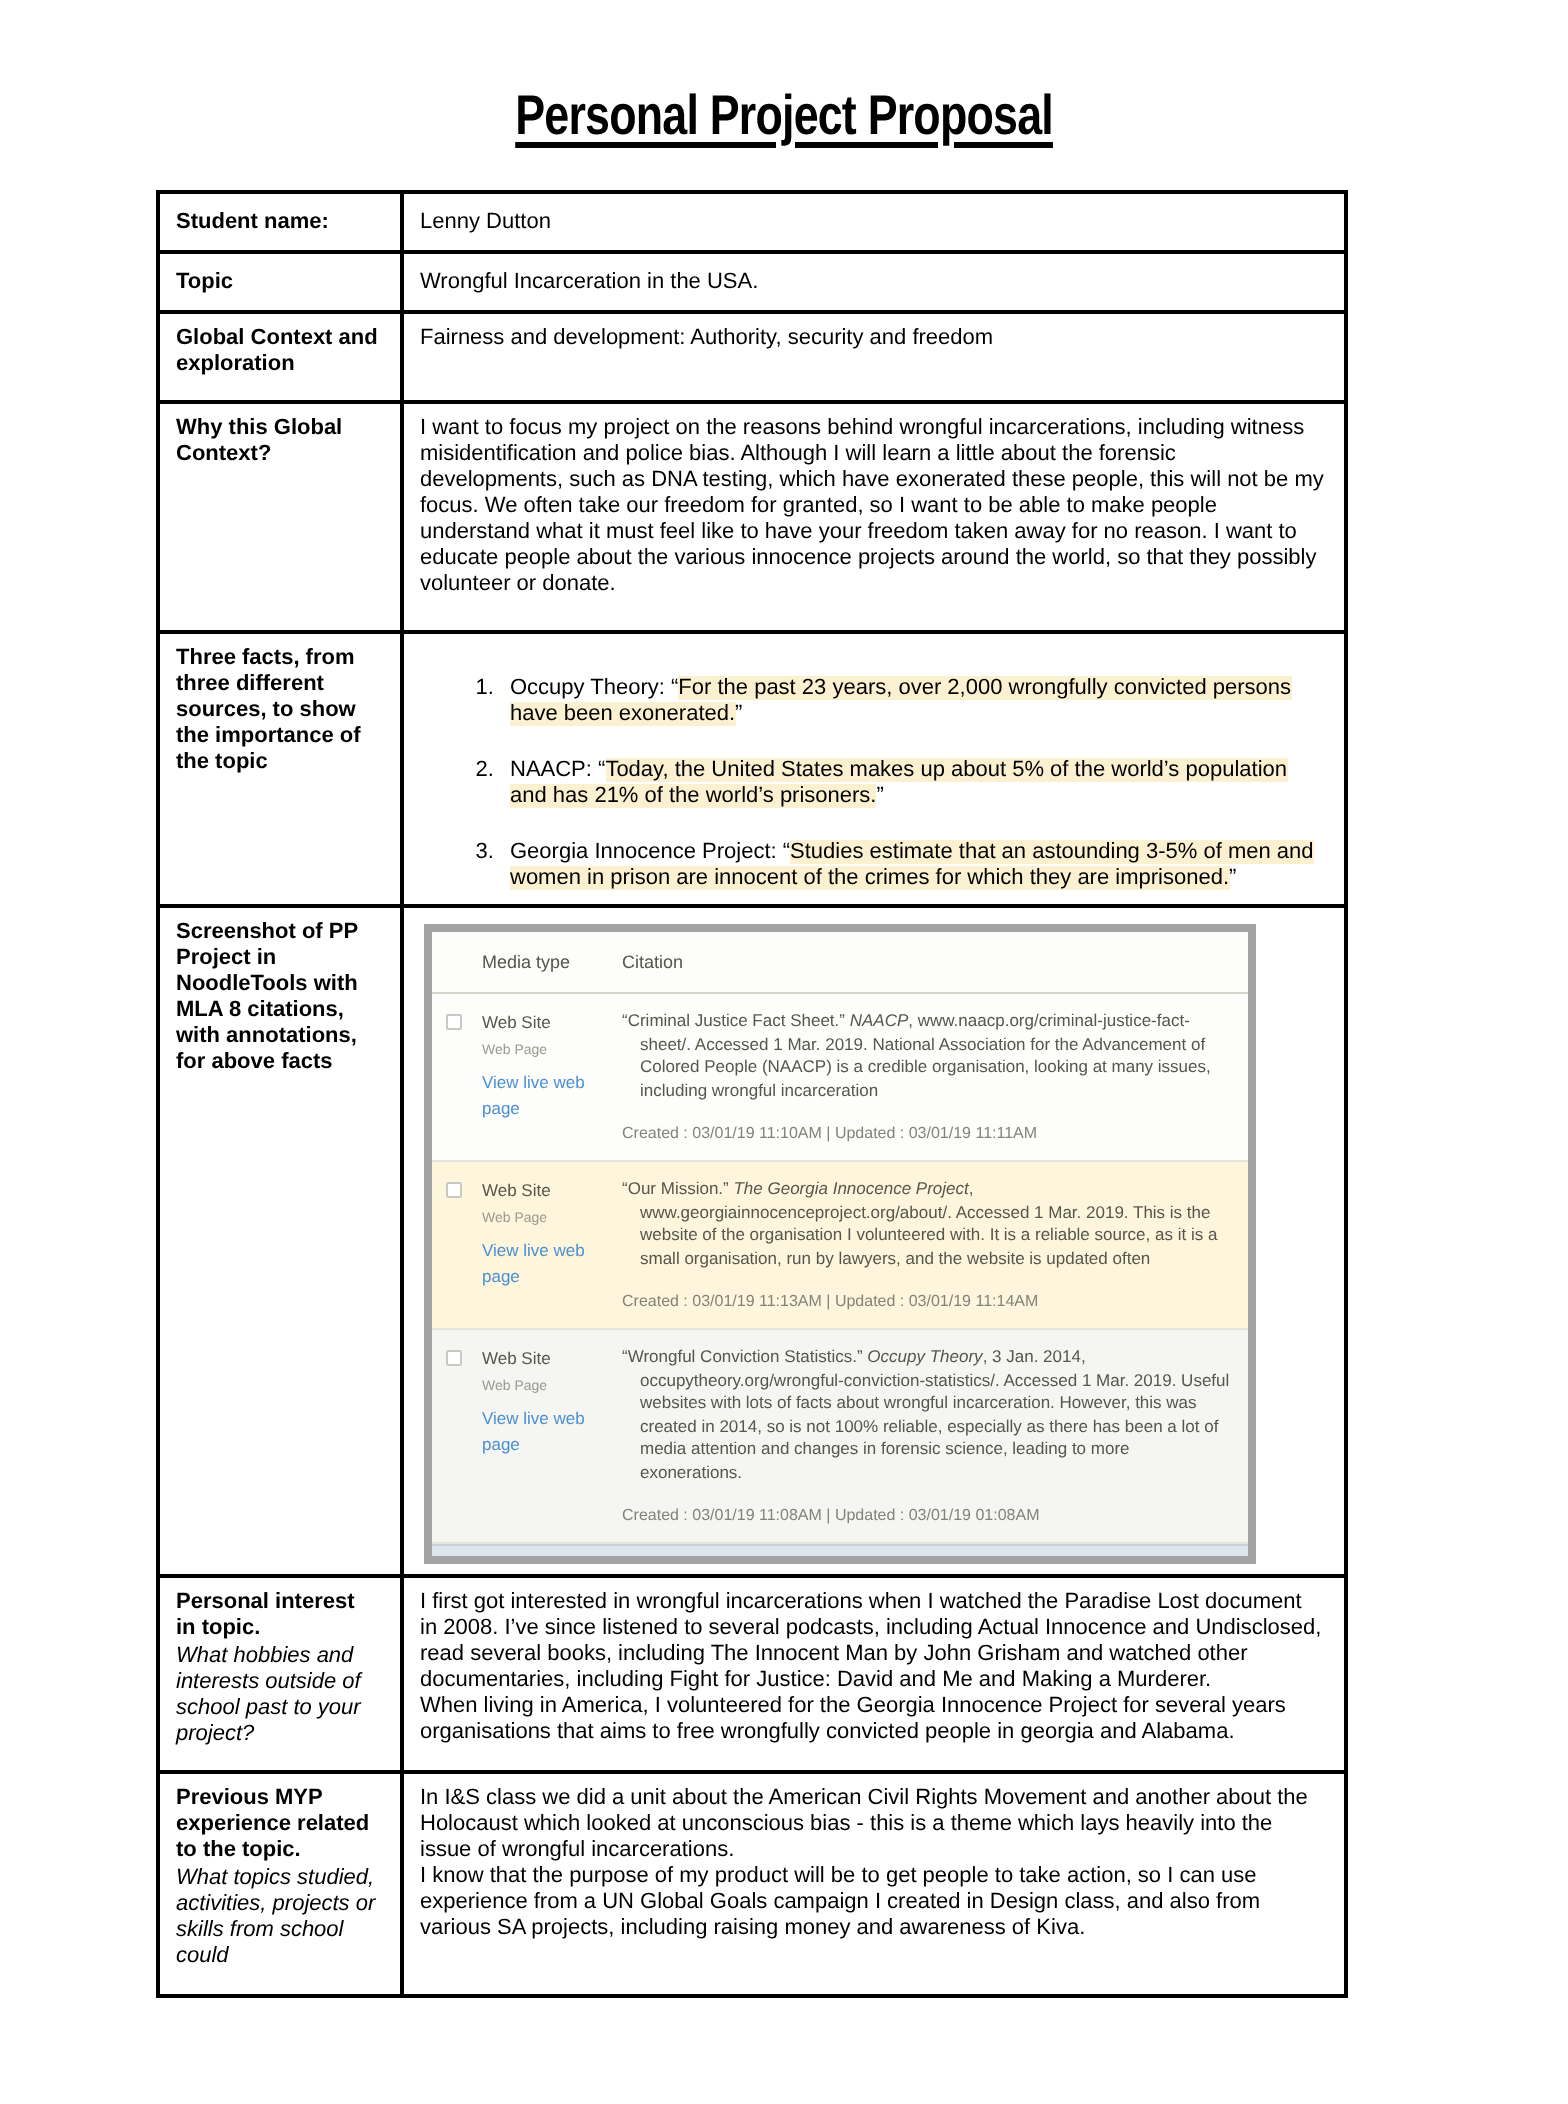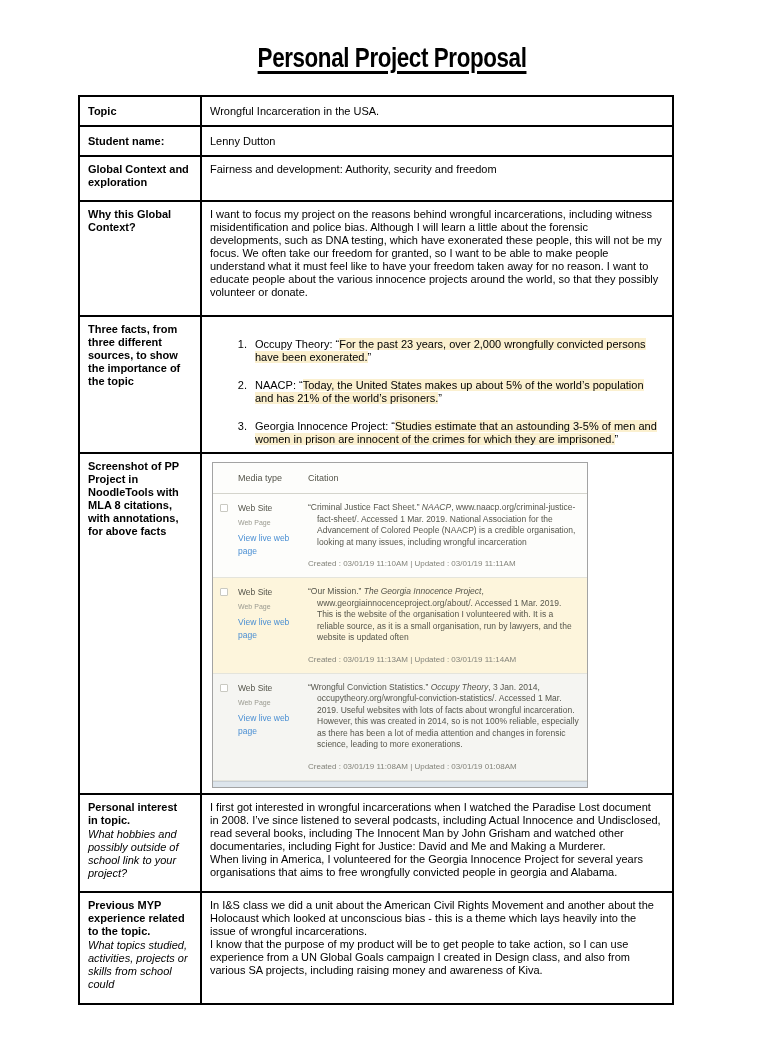--- a/index.html
+++ b/index.html
@@ -58,23 +58,23 @@
   td.label-cell { width: 122px; font-weight: bold; padding-right: 6px; }
   td.value-cell { width: 472px; }
   .sub-italic { font-style: italic; font-weight: normal; margin-top: 1px; }
   .para + .para { margin-top: 0; }
   
   ol.facts { margin: 0; padding: 0 0 0 40px; }
   ol.facts li { padding-left: 5px; margin: 15px 0 1px 0; }
   .fact-hl { background: #fbf0cf; }
   
   .nt {
-    width: 376px;
+    width: 416px;
     margin: 2px 0 0 2px;
-    border: 1px solid #a3a3a3;
+    border: 4px solid #a3a3a3;
     background: #fdfdfb;
     color: #56564c;
     font-size: 8.5px;
   }
   .nt-row { display: flex; padding: 8px 8px 7px 7px; }
   .nt-header {
     border-bottom: 1px solid #d4d4cc;
     font-size: 9px;
     color: #55554b;
     padding-top: 9px; padding-bottom: 8px;
@@ -111,27 +111,27 @@
 <div class="page">
 
   <div class="title-wrap">
     <h1 class="doc-title" style="margin:0;">Personal Project Proposal</h1>
   </div>
 
   <table class="proposal">
 
     <tbody>
         <tr class="vmid" style="height:30px;">
+      <td class="label-cell">Student name:</td>
+      <td class="value-cell">Lenny Dutton</td>
+    </tr>
+
+    <tr class="vmid" style="height:30px;">
       <td class="label-cell">Topic</td>
       <td class="value-cell">Wrongful Incarceration in the USA.</td>
-    </tr>
-
-    <tr class="vmid" style="height:30px;">
-      <td class="label-cell">Student name:</td>
-      <td class="value-cell">Lenny Dutton</td>
     </tr>
 
     <tr style="height:45px;">
       <td class="label-cell">Global Context and exploration</td>
       <td class="value-cell">Fairness and development: Authority, security and freedom</td>
     </tr>
 
     <tr style="height:115px;">
       <td class="label-cell">Why this Global Context?</td>
       <td class="value-cell">I want to focus my project on the reasons behind wrongful incarcerations, including witness misidentification and police bias. Although I will learn a little about the forensic developments, such as DNA testing, which have exonerated these people, this will not be my focus. We often take our freedom for granted, so I want to be able to make people understand what it must feel like to have your freedom taken away for no reason. I want to educate people about the various innocence projects around the world, so that they possibly volunteer or donate.</td>
@@ -204,21 +204,21 @@
           </div>
 
           <div class="nt-scrollbar"></div>
         </div>
       </td>
     </tr>
 
     <tr style="height:98px;">
       <td class="label-cell">
         <div>Personal interest in topic.</div>
-        <div class="sub-italic">What hobbies and possibly outside of school link to your project?</div>
+        <div class="sub-italic">What hobbies and interests outside of school past to your project?</div>
       </td>
       <td class="value-cell">
         <div class="para">I first got interested in wrongful incarcerations when I watched the Paradise Lost document in 2008. I’ve since listened to several podcasts, including Actual Innocence and Undisclosed, read several books, including The Innocent Man by John Grisham and watched other documentaries, including Fight for Justice: David and Me and Making a Murderer.</div>
         <div class="para">When living in America, I volunteered for the Georgia Innocence Project for several years organisations that aims to free wrongfully convicted people in georgia and Alabama.</div>
       </td>
     </tr>
 
     <tr style="height:112px;">
       <td class="label-cell">
         <div>Previous MYP experience related to the topic.</div>

